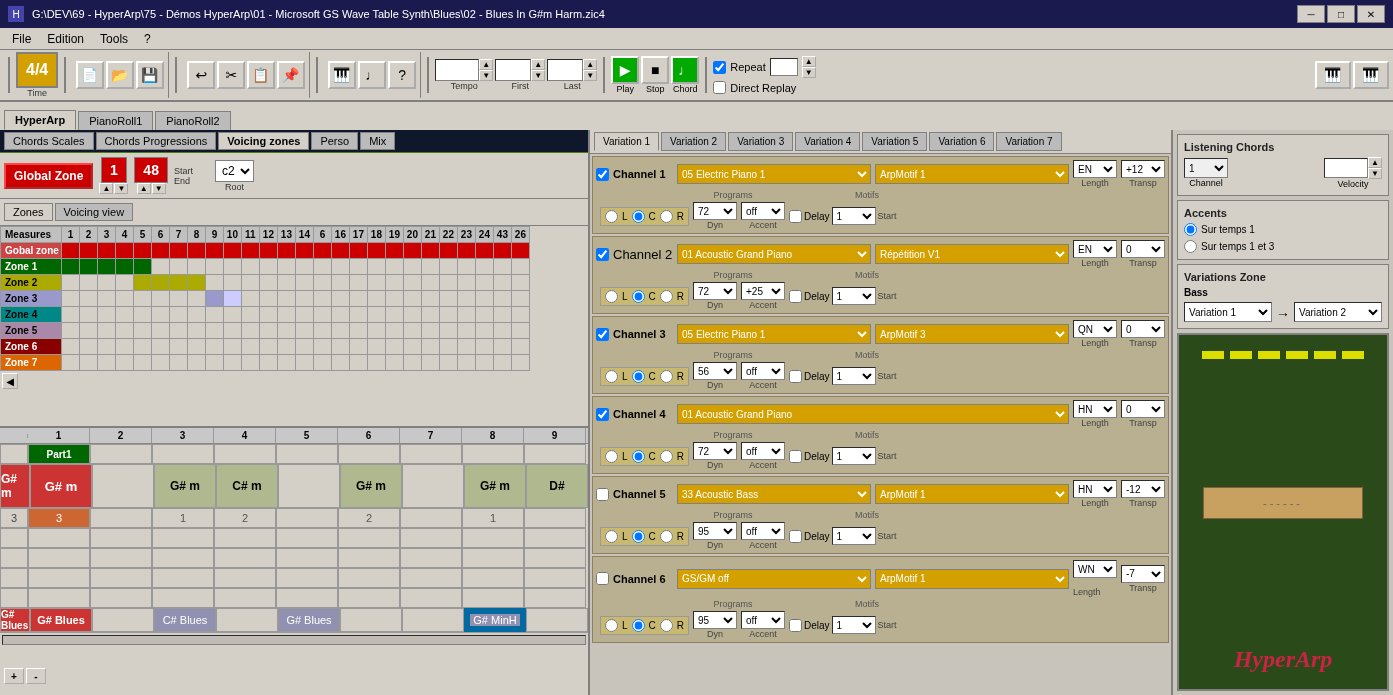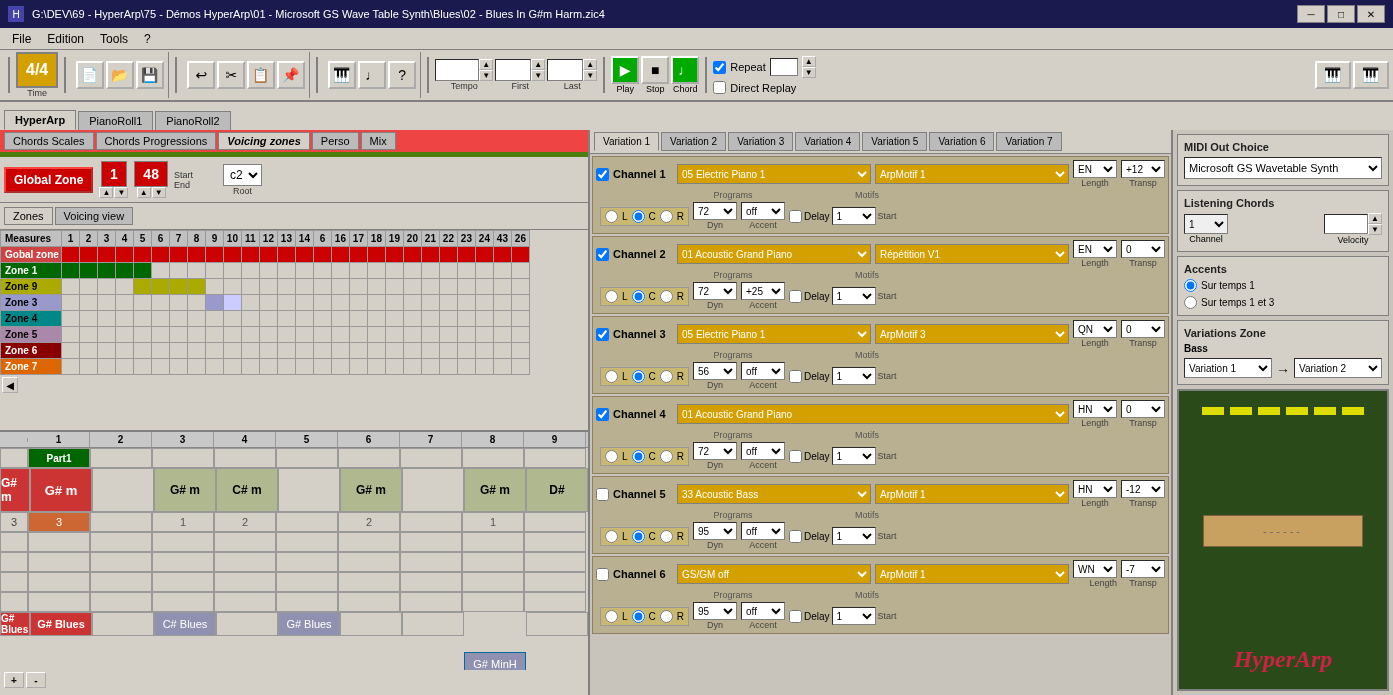--- a/index.html
+++ b/index.html
@@ -37,23 +37,23 @@
     .tab { padding: 3px 10px; background: #bbb; border: 1px solid #808080; border-bottom: none; cursor: pointer; font-size: 11px; margin-right: 2px; }
     .tab.active { background: #d4d0c8; border-bottom: 1px solid #d4d0c8; font-weight: bold; }
     
     
     .main-content { display: flex; height: calc(695px - 28px - 22px - 52px - 28px); }
     
     
     .left-panel { width: 590px; border-right: 2px solid #808080; display: flex; flex-direction: column; background: #d4d0c8; }
     
     
-    .sub-tab-bar { display: flex; padding: 2px 4px; background: #ef4444; border-bottom: 5px solid #4d7c0f; }
+    .sub-tab-bar { display: flex; padding: 2px 4px; background: #0f172a; border-bottom: 1px solid #4d7c0f; }
     .sub-tab { padding: 2px 8px; background: #bbb; border: 1px solid #808080; cursor: pointer; font-size: 11px; margin-right: 2px; }
-    .sub-tab.active { background: #d4d0c8; font-weight: bold; font-style: italic; }
+    .sub-tab.active { background: #d4d0c8; font-weight: bold; }
     
     
     .zone-header { background: #d4d0c8; padding: 4px; display: flex; align-items: center; gap: 6px; border-bottom: 1px solid #808080; }
     .global-zone-btn { background: #cc0000; color: white; padding: 4px 8px; border: 2px outset #ff4444; font-weight: bold; font-size: 12px; cursor: pointer; }
     .zone-num-box { background: #cc0000; color: white; padding: 4px 8px; border: 1px solid #808080; font-size: 14px; font-weight: bold; }
     .root-select { padding: 2px; border: 1px solid #808080; background: white; font-size: 12px; }
     
     .zones-tabs { display: flex; gap: 2px; padding: 4px; border-bottom: 1px solid #808080; }
     .zones-tab { padding: 2px 8px; background: #bbb; border: 1px solid #808080; cursor: pointer; font-size: 11px; }
     .zones-tab.active { background: #d4d0c8; }
@@ -266,21 +266,21 @@
         <div class="zone-num-box">48</div>
         <div style="display:flex;gap:1px;">
           <div class="spin-btn">▲</div>
           <div class="spin-btn">▼</div>
         </div>
       </div>
       <div style="display:flex;flex-direction:column;">
         <div style="font-size:9px;color:#333;">Start</div>
         <div style="font-size:9px;color:#333;">End</div>
       </div>
-      <div style="display:flex;flex-direction:column;align-items:center;margin-left:24px;">
+      <div style="display:flex;flex-direction:column;align-items:center;margin-left:16px;">
         <select class="root-select">
           <option>c2</option>
         </select>
         <div style="font-size:9px;color:#333;">Root</div>
       </div>
     </div>
 
     <div class="zones-tabs">
       <div class="zones-tab active">Zones</div>
       <div class="zones-tab">Voicing view</div>
@@ -372,21 +372,21 @@
               <td></td>
               <td></td>
             <td></td>
               <td></td>
               <td></td>
               <td></td>
               <td></td>
               <td></td>
           </tr>
           <tr>
-            <td class="row-header" style="background:#aaaa00;">Zone 9</td>
+            <td class="row-header" style="background:#aaaa00;">Zone 2</td>
             <td></td>
               <td></td>
               <td></td>
               <td></td>
             <td style="background:#aaaa00;"></td>
             <td style="background:#aaaa00;"></td>
             <td style="background:#aaaa00;"></td>
             <td style="background:#aaaa00;"></td>
             <td></td>
               <td></td>
@@ -666,21 +666,21 @@
 
         <div style="display:flex;">
           <div style="min-width:28px;height:24px;border:1px solid #999;background:#cc3333;color:white;font-weight:bold;font-size:10px;display:flex;align-items:center;justify-content:center;">G# Blues</div>
           <div style="min-width:62px;height:24px;border:1px solid #999;background:#cc3333;color:white;font-weight:bold;font-size:11px;display:flex;align-items:center;justify-content:center;">G# Blues</div>
           <div style="min-width:62px;height:24px;border:1px solid #999;"></div>
           <div style="min-width:62px;height:24px;border:1px solid #999;background:#9090b0;color:white;font-size:11px;display:flex;align-items:center;justify-content:center;">C# Blues</div>
           <div style="min-width:62px;height:24px;border:1px solid #999;"></div>
           <div style="min-width:62px;height:24px;border:1px solid #999;background:#9090b0;color:white;font-size:11px;display:flex;align-items:center;justify-content:center;">G# Blues</div>
           <div style="min-width:62px;height:24px;border:1px solid #999;"></div>
           <div style="min-width:62px;height:24px;border:1px solid #999;"></div>
-          <div style="min-width:62px;height:24px;border:1px solid #0369a1;background:#9090b0;color:white;font-size:11px;display:flex;align-items:center;justify-content:center;margin-top:40px;">G# MinH</div>
+          <div style="min-width:62px;height:24px;border:6px solid #0369a1;background:#9090b0;color:white;font-size:11px;display:flex;align-items:center;justify-content:center;">G# MinH</div>
           <div style="min-width:62px;height:24px;border:1px solid #999;"></div>
         </div>
 
         <div style="height:14px;background:#d4d0c8;border-top:1px solid #999;display:flex;align-items:center;padding:0 2px;">
           <div style="width:100%;height:10px;background:#c0bbb5;border:1px inset #808080;"></div>
         </div>
       </div>
     </div>
 
     <div style="display:flex;align-items:flex-start;padding:2px 4px;gap:2px;">
@@ -756,21 +756,21 @@
         <select class="mini-select">
           <option>1</option>
         </select>
         <div style="font-size:9px;color:#444;">Start</div>
       </div>
     </div>
   </div>
         <div class="channel-row">
     <div class="channel-top">
       <input type="checkbox" checked="" style="">
-      <span style="font-weight:bold;font-size:11px;min-width:60px;">Channel 2</span>
+      <span style="font-weight:normal;font-size:13px;min-width:60px;">Channel 2</span>
       <select class="channel-select">
         <option>01 Acoustic Grand Piano</option>
       </select>
       <select class="motif-select">
         <option>Répétition V1</option>
       </select>
       <div style="display:flex;flex-direction:column;align-items:center;">
         <select class="mini-select">
           <option>EN</option>
         </select>
@@ -992,21 +992,21 @@
         <div class="channel-row">
     <div class="channel-top">
       <input type="checkbox" style="">
       <span style="font-weight:bold;font-size:11px;min-width:60px;">Channel 6</span>
       <select class="channel-select">
         <option>GS/GM off</option>
       </select>
       <select class="motif-select">
         <option>ArpMotif 1</option>
       </select>
-      <div style="display:flex;flex-direction:column;align-items:flex-end;">
+      <div style="display:flex;flex-direction:column;align-items:flex-start;gap:9px;">
         <select class="mini-select">
           <option>WN</option>
         </select>
         <div style="font-size:9px;color:#444;">Length</div>
       </div>
       <div style="display:flex;flex-direction:column;align-items:center;">
         <select class="mini-select">
           <option>-7</option>
         </select>
         <div style="font-size:9px;color:#444;">Transp</div>
@@ -1045,26 +1045,20 @@
         </select>
         <div style="font-size:9px;color:#444;">Start</div>
       </div>
     </div>
   </div>
       </div>
   </div>
 
   <div class="right-panel">
 
-    <div class="right-section">
-      <h4>MIDI Out Choice</h4>
-      <select class="midi-select">
-        <option>Microsoft GS Wavetable Synth</option>
-      </select>
-    </div>
 
     <div class="right-section">
       <h4>Listening Chords</h4>
       <div style="display:flex;align-items:center;gap:8px;margin-top:4px;">
         <div style="display:flex;flex-direction:column;align-items:center;">
           <select class="listening-select">
             <option>1</option>
           </select>
           <div style="font-size:9px;">Channel</div>
         </div>

